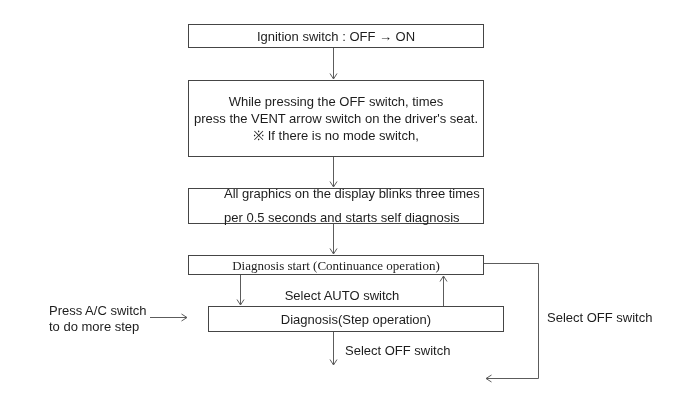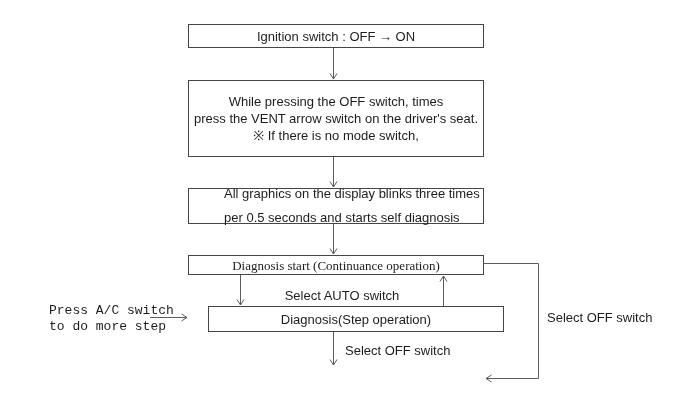--- a/index.html
+++ b/index.html
@@ -45,21 +45,21 @@
   #box-diagnosis-step  { top: 306px; height: 26px; margin-left: 20px; }
   #box-return          { top: 366px; height: 24px; }
   .flow-label {
     position: absolute;
     white-space: nowrap;
     line-height: 15px;
   }
   #label-select-auto      { left: 282px; top: 288px; width: 120px; text-align: center; }
   #label-select-off-down  { left: 345px; top: 343px; }
   #label-select-off-right { left: 547px; top: 310px; }
-  #label-press-ac         { left: 49px;  top: 303px; line-height: 16px; white-space: nowrap; font-family: Liberation Mono, monospace; }
+  #label-press-ac         { left: 49px;  top: 303px; line-height: 16px; white-space: nowrap; }
 </style>
 </head>
 <body>
 
 <div class="stage">
 
   <svg class="connectors" viewBox="0 0 699 415" aria-hidden="true">
     <path d="M333.5 48 L333.5 79 M330 73.5 L333.5 79 L337 73.5"></path>
     <path d="M333.5 157 L333.5 187 M330 181.5 L333.5 187 L337 181.5"></path>
     <path d="M333.5 224 L333.5 254 M330 248.5 L333.5 254 L337 248.5"></path>

